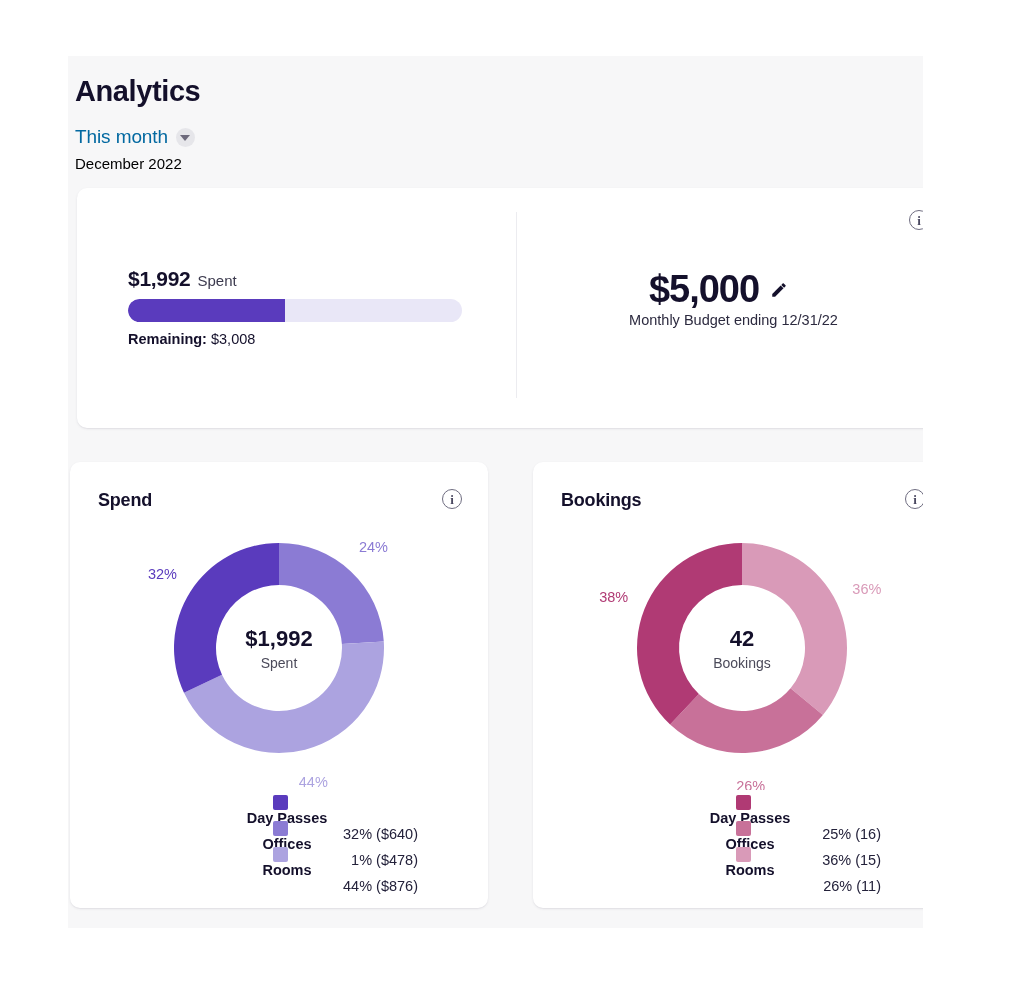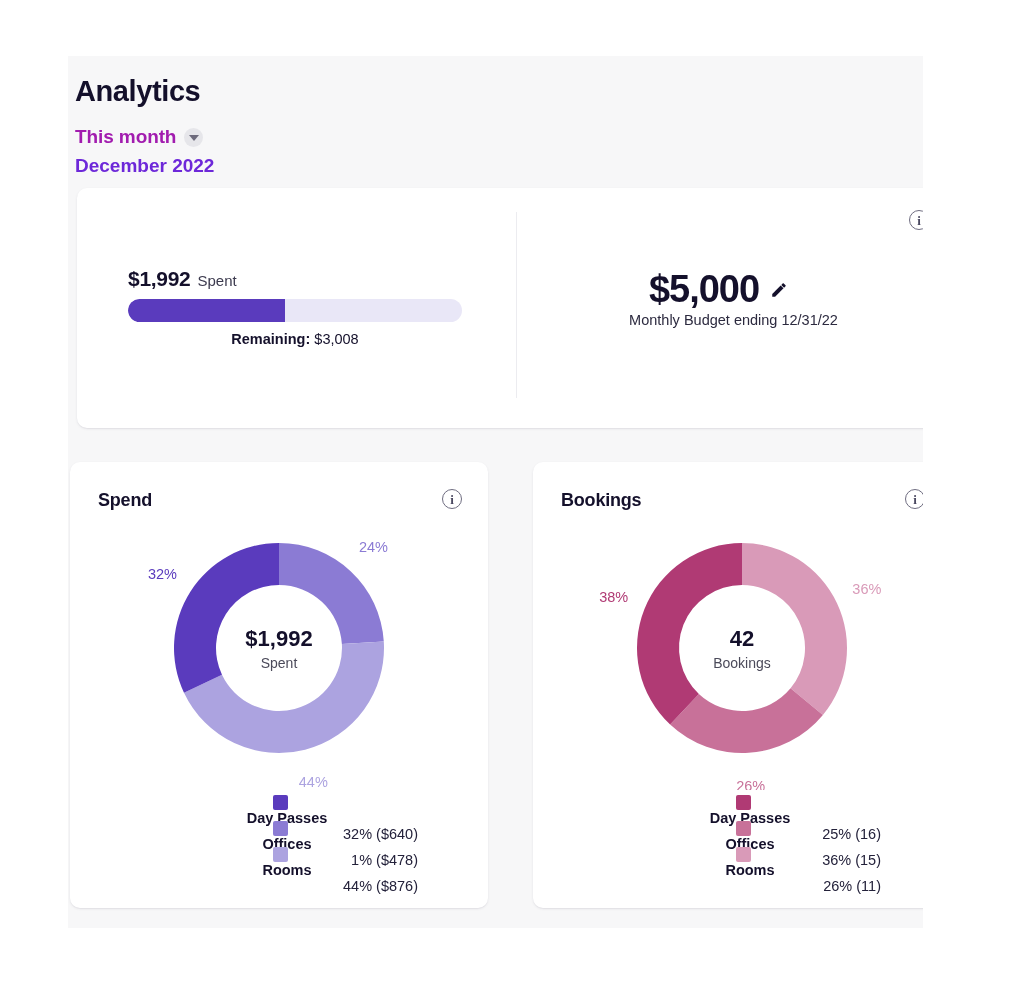--- a/index.html
+++ b/index.html
@@ -43,22 +43,22 @@
   .period-row {
     position: absolute;
     left: 75px;
     top: 110px;
     display: flex;
     align-items: center;
     gap: 8px;
   }
   .period-label {
     font-size: 19px;
-    font-weight: 700;
-    color: #a21caf;
+    font-weight: 400;
+    color: #0369a1;
     letter-spacing: -0.1px;
   }
   .caret-circle {
     width: 19px;
     height: 19px;
     border-radius: 50%;
     background: #e6e6ea;
     display: flex;
     align-items: center;
     justify-content: center;
@@ -68,23 +68,22 @@
     width: 0; height: 0;
     border-left: 5px solid transparent;
     border-right: 5px solid transparent;
     border-top: 6px solid #6d6a7c;
     margin-top: 1px;
   }
   .period-sub {
     position: absolute;
     left: 75px;
     top: 139px;
-    font-size: 19px;
-    color: #6d28d9;
-    font-weight: bold;
+    font-size: 15px;
+    color: #000000;
   }
 
   
   .card {
     position: absolute;
     background: #ffffff;
     border-radius: 10px;
     box-shadow: 0 1px 3px rgba(24,20,50,0.07), 0 1px 1px rgba(24,20,50,0.04);
   }
   #card-budget { left: 77px; top: 172px; width: 874px; height: 240px; }
@@ -151,21 +150,21 @@
   .bar-fill {
     height: 100%;
     background: #5a3bbd;
     border-radius: 12px 0 0 12px;
   }
   .remaining {
     position: absolute;
     left: 51px;
     top: 143px;
     width: 334px;
-    text-align: center;
+    text-align: left;
     font-size: 14.5px;
     color: #14102b;
   }
   .remaining b { font-weight: 700; }
 
   .budget-amount-row {
     position: absolute;
     left: 424px;
     top: 80px;
     width: 435px;

